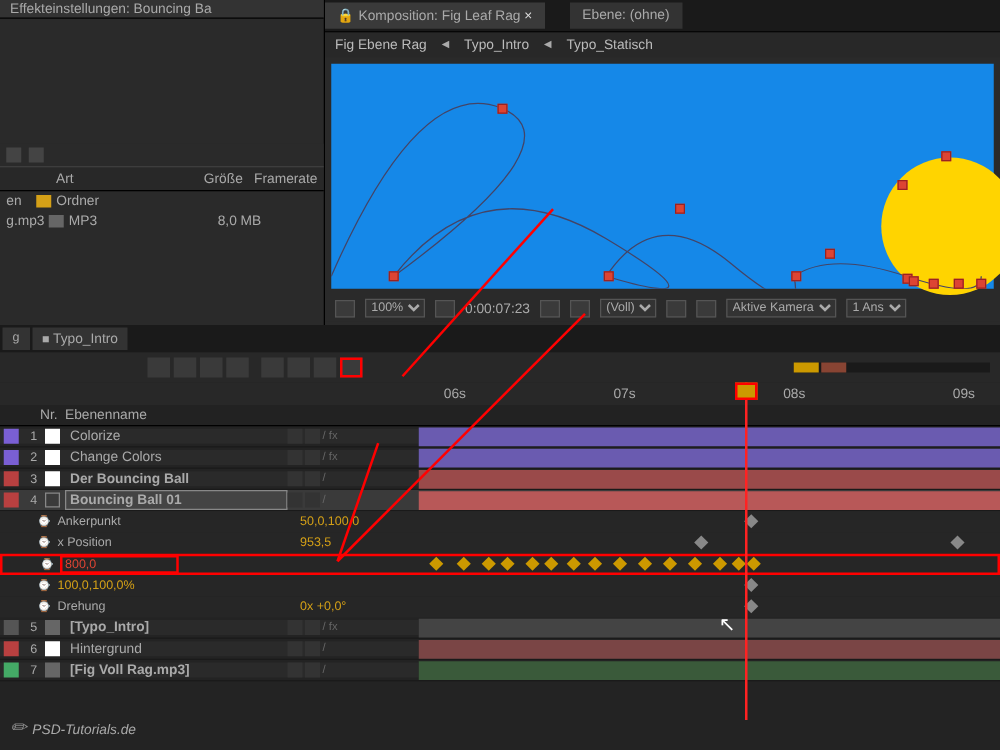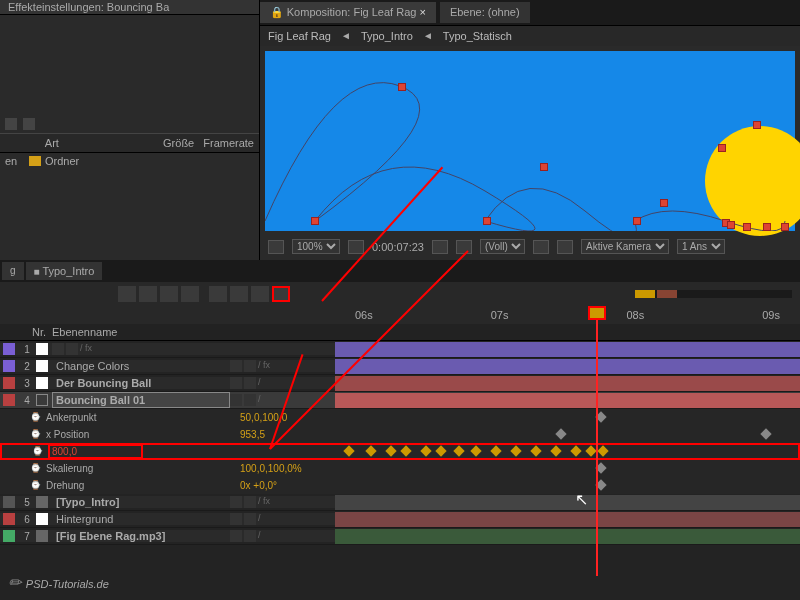--- a/index.html
+++ b/index.html
@@ -13,21 +13,21 @@
 .project-cols{display:flex;padding:3px 5px;background:#282828;border-bottom:1px solid #000;font-size:10px}
 .col-art{width:100px}
 .col-size{width:50px;text-align:right}
 .col-fr{width:60px;text-align:right}
 .project-row{display:flex;padding:2px 5px;align-items:center;gap:4px}
 .folder-icon{width:12px;height:10px;background:#d4a017}
 .comp-icon{width:12px;height:10px;background:#888}
 .mp3-icon{width:12px;height:10px;background:#666}
 .right-panel{flex:1;background:#2a2a2a}
 .comp-tabs{display:flex;background:#1a1a1a;border-bottom:1px solid #000;padding:2px 0}
-.tab{padding:4px 10px;background:#333;margin-right:4px;cursor:pointer}
+.tab{padding:4px 10px;background:#333;margin-right:20px;cursor:pointer}
 .tab.active{background:#3a3a3a;color:#ddd}
 .tab-crumbs{padding:4px 8px;background:#282828;display:flex;gap:10px;font-size:10px}
 .crumb{color:#bbb}
 .viewer{position:relative;height:180px;background:#1588e8;margin:5px}
 .sun{position:absolute;right:-20px;top:75px;width:110px;height:110px;border-radius:50%;background:#ffd400}
 .kf{position:absolute;width:8px;height:8px;background:#d43;border:1px solid #922}
 .viewer-controls{display:flex;padding:3px 8px;background:#2a2a2a;gap:8px;align-items:center;font-size:10px}
 .vc-btn{width:16px;height:14px;background:#3a3a3a;border:1px solid #555}
 .timeline-area{background:#232323}
 .tl-tabs{display:flex;padding:2px;background:#1a1a1a}
@@ -87,33 +87,39 @@
         <div style="width:40px"></div>
         <div class="col-art">Art</div>
         <div class="col-size">Größe</div>
         <div class="col-fr">Framerate</div>
       </div>
       <div class="project-row">
         <span style="width:20px">en</span>
         <div class="folder-icon"></div>
         <div class="col-art">Ordner</div>
       </div>
+      <div class="project-row">
+        <span style="width:30px">g.mp3</span>
+        <div class="mp3-icon"></div>
+        <div class="col-art">MP3</div>
+        <div class="col-size">8,0 MB</div>
+      </div>
     </div>
   </div>
 
   <div class="right-panel">
     <div class="comp-tabs">
       <div class="tab active">
         <span>🔒</span>
         <span>Komposition: Fig Leaf Rag</span> ×
       </div>
       <div class="tab">Ebene: (ohne)</div>
     </div>
     <div class="tab-crumbs">
-      <span class="crumb">Fig Leaf Rag</span>◄
+      <span class="crumb">Fig Ebene Rag</span>◄
       <span class="crumb">Typo_Intro</span>◄
       <span class="crumb">Typo_Statisch</span>
     </div>
     <div class="viewer">
       <div class="sun"></div>
       <svg style="position:absolute;width:100%;height:100%">
         <path d="M 0,170 Q 70,10 135,35 T 50,170 Q 120,80 220,140 T 220,170 Q 260,110 320,160 T 370,170 Q 400,150 460,170 T 520,170" stroke="#446" fill="none" stroke-width="1"></path>
       </svg>
       <div class="kf" style="left:133px;top:32px"></div>
       <div class="kf" style="left:46px;top:166px"></div>
@@ -187,20 +193,21 @@
     <div class="lc-name">Ebenenname</div>
     <div class="lc-switch"></div>
   </div>
 
   <div class="layers">
     <div class="layer-row">
       <div class="layer-left">
           <div class="color-chip" style="background:#7a5fd4"></div>
           <div class="nr">1</div>
           <div style="width:12px;height:12px;background:#fff;margin-right:4px"></div>
+          <div class="lname">Colorize</div>
           <div class="switches"><div class="sw"></div><div class="sw"></div>/ fx</div>
         </div>
       <div class="layer-bar">
           <div class="bar" style="left:0;right:0;background:#6a5bb0"></div>
         </div>
     </div>
     <div class="layer-row">
       <div class="layer-left">
           <div class="color-chip" style="background:#7a5fd4"></div>
           <div class="nr">2</div>
@@ -277,21 +284,20 @@
           <div class="kfd" style="left:195px"></div>
           <div class="kfd" style="left:215px"></div>
           <div class="kfd" style="left:235px"></div>
           <div class="kfd" style="left:250px"></div>
           <div class="kfd" style="left:262px"></div>
     </div>
       </div>
     <div class="prop-row">
         <div class="prop-left">
           <span class="stopwatch">⌚</span>
-          <div class="pname">Skalierung</div>
           <div class="pval">100,0,100,0%</div>
         </div>
         <div class="kf-area">
           <div class="kfg" style="left:262px"></div>
         </div>
       </div>
     <div class="prop-row">
         <div class="prop-left">
           <span class="stopwatch">⌚</span>
           <div class="pname">Drehung</div>
@@ -324,21 +330,21 @@
         </div>
       <div class="layer-bar">
           <div class="bar" style="left:0;right:0;background:#7a4545"></div>
         </div>
     </div>
     <div class="layer-row">
       <div class="layer-left">
           <div class="color-chip" style="background:#4a6"></div>
           <div class="nr">7</div>
           <div style="width:12px;height:12px;background:#666;margin-right:4px"></div>
-          <div class="lname" style="font-weight:bold">[Fig Ebene Rag.mp3]</div>
+          <div class="lname" style="font-weight:bold">[Fig Voll Rag.mp3]</div>
           <div class="switches"><div class="sw"></div><div class="sw"></div>/</div>
         </div>
       <div class="layer-bar">
           <div class="bar" style="left:0;right:0;background:#3a5a3a"></div>
         </div>
     </div>
   </div>
 </div>
 
 <div class="red-line" style="left:270px;top:448px;width:280px;transform:rotate(-45deg)"></div>

